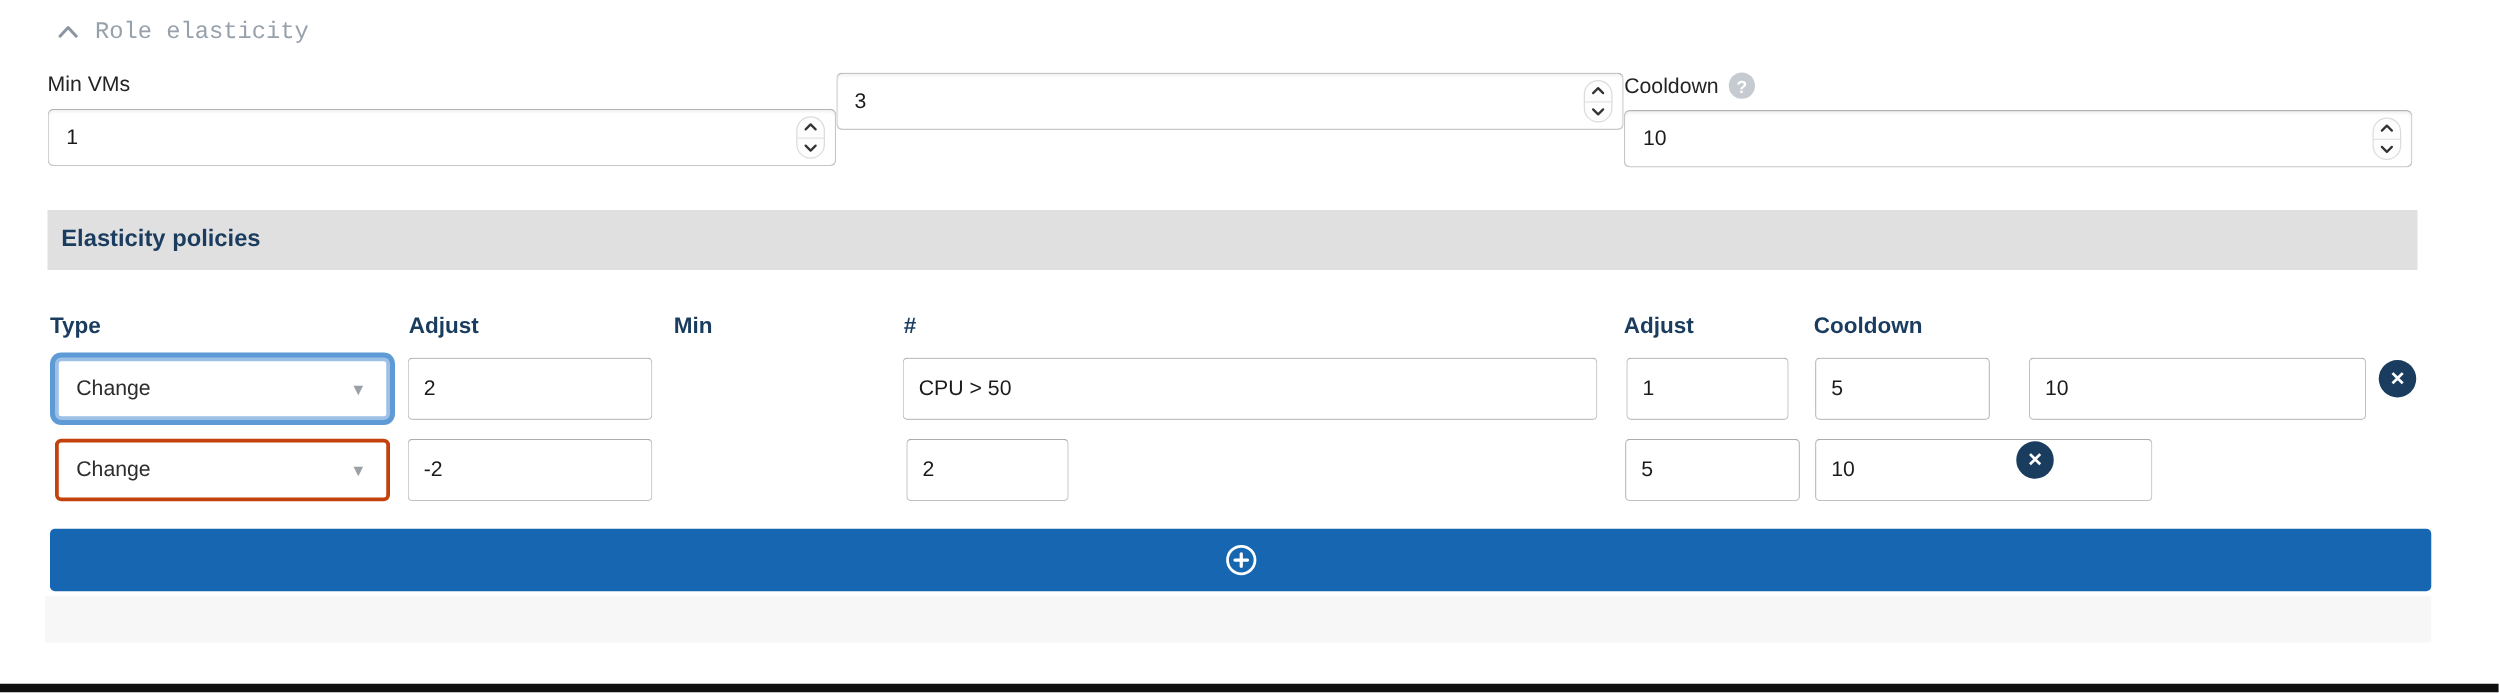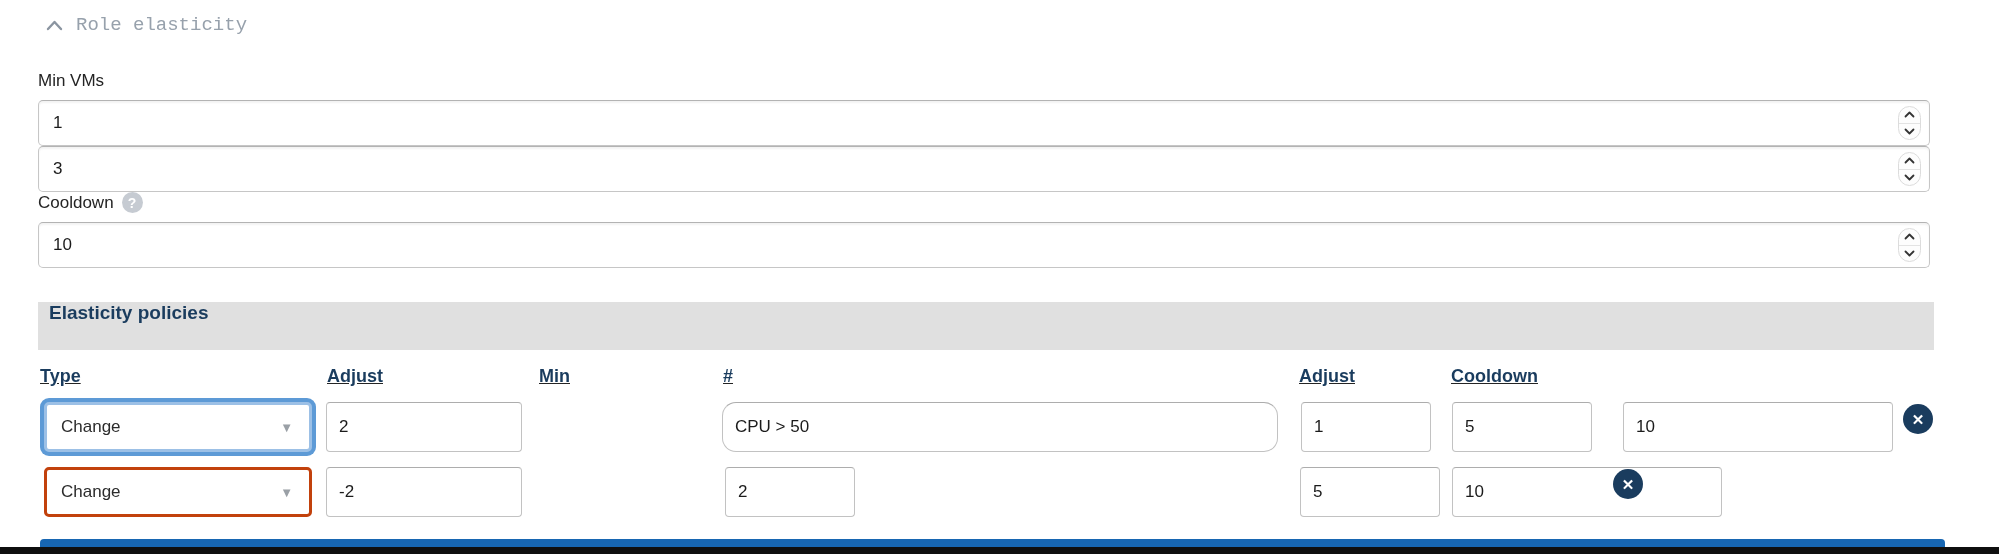--- a/index.html
+++ b/index.html
@@ -24,22 +24,22 @@
   .section-header .title {
     color: #97a1ac;
     font-size: 19px;
     font-family: Liberation Mono, monospace;
   }
   .chev-icon { display: inline-flex; }
 
   
   .fields-row {
     display: grid;
-    grid-template-columns: repeat(1, 1fr);
-    margin: 35px 69px 0 38px;
+    grid-template-columns: repeat(3, 1fr);
+    margin: 22px 69px 0 38px;
   }
   .field-label {
     font-size: 17px;
     color: #242424;
     margin-bottom: 9px;
     display: flex;
     align-items: center;
     gap: 8px;
   }
   .help-icon {
@@ -83,35 +83,36 @@
     cursor: pointer;
   }
   .spinner .divider { width: 100%; height: 1px; background: #e3e3e3; }
 
   
   .policies-bar {
     margin: 34px 65px 0 38px;
     height: 48px;
     background: #e0e0e0;
     display: flex;
+    align-items: center;
     padding-left: 11px;
   }
   .policies-bar .bar-title {
     color: #1a3c5e;
     font-weight: bold;
     font-size: 19px;
   }
 
   .policy-grid {
     display: grid;
     grid-template-columns: 280px 212px 184px 576px 152px 171px 290px 37px;
     margin-left: 38px;
     align-items: center;
   }
-  .policy-grid.headers { margin-top: 16px; text-decoration: underline; }
+  .policy-grid.headers { margin-top: 34px; }
   .policy-grid .hcell {
     color: #1a3c5e;
     font-weight: bold;
     font-size: 18px;
     padding-left: 9px;
   }
   .policy-grid .hcell.first { padding-left: 2px; }
 
   .policy-grid.prow { margin-top: 15px; }
 
@@ -143,21 +144,21 @@
     border-top-color: #adadad;
     border-radius: 4px;
     background: #fff;
     font-family: "Liberation Sans", sans-serif;
     font-size: 17px;
     color: #1b1b1b;
     padding: 0 12px;
     outline: none;
   }
   .w-adjust     { width: 196px; margin-left: 8px; }
-  .w-expression { width: 556px; margin-left: 8px; border-radius: 14px; }
+  .w-expression { width: 556px; margin-left: 8px; }
   .w-count      { width: 130px; margin-left: 11px; }
   .w-period     { width: 140px; margin-left: 10px; }
   .w-cooldown   { width: 270px; margin-left: 10px; }
 
   .delete-btn {
     width: 30px; height: 30px;
     border-radius: 50%;
     background: #1a3c5e;
     border: none;
     color: #ffffff;

